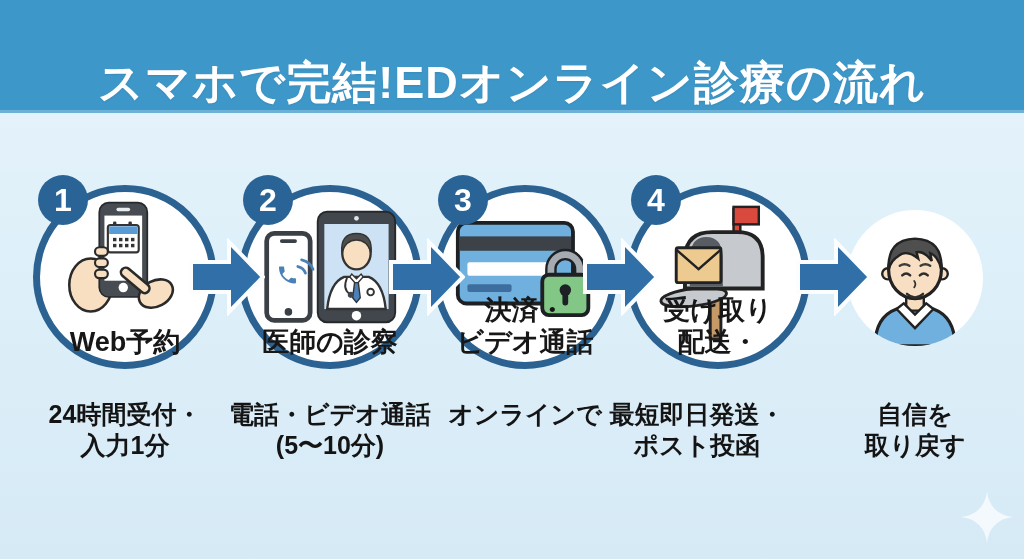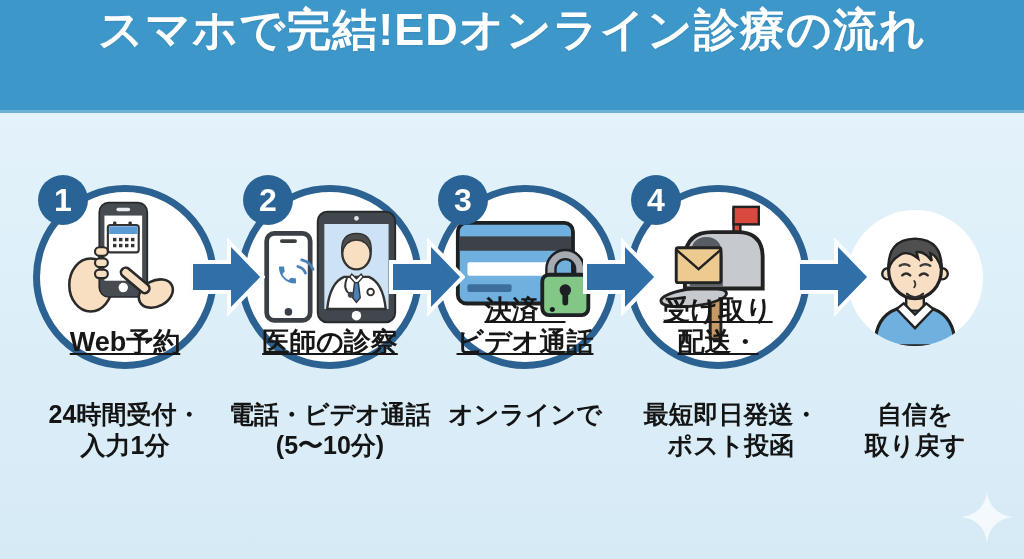--- a/index.html
+++ b/index.html
@@ -5,21 +5,21 @@
   html,body{margin:0;padding:0;}
   body{font-family:"Liberation Sans","DejaVu Sans",sans-serif;}
   #canvas{
     position:relative;width:1024px;height:559px;overflow:hidden;
     background:linear-gradient(180deg,#e9f4fc 0%,#def0f9 45%,#d6eaf6 100%);
   }
   
   .header{
     position:absolute;left:0;top:0;width:1024px;height:113px;
     background:var(--header-bg,#3e97c9);
-    display:flex;align-items:flex-start;justify-content:center;
+    display:flex;align-items:flex-end;justify-content:center;
     box-shadow:inset 0 -3px 0 rgba(255,255,255,.25);
   }
   .header h1{
     margin:0;color:var(--title-text,#ffffff);font-size:45px;font-weight:bold;
     letter-spacing:1px;text-shadow:0 1px 2px rgba(0,0,0,.08);white-space:nowrap;
   }
   
   .node{position:absolute;width:184px;height:184px;}
   .circle{
     position:absolute;left:0;top:0;width:184px;height:184px;border-radius:50%;
@@ -29,21 +29,21 @@
   .badge{
     position:absolute;left:5px;top:-10px;width:50px;height:50px;border-radius:50%;
     background:var(--badge-bg,#2a6496);color:#fff;font-size:32px;font-weight:bold;
     display:flex;align-items:center;justify-content:center;z-index:5;
   }
   .icon-wrap{position:absolute;left:50%;transform:translateX(-50%);z-index:1;}
   .step-label{
     position:absolute;left:0;bottom:10px;width:100%;text-align:center;z-index:3;
     font-size:27px;font-weight:bold;color:#171717;line-height:1.18;letter-spacing:0px;
   }
-  .step-label span{display:block;text-decoration:underline;}
+  .step-label span{display:block;}
   
   .result-circle{
     position:absolute;left:847px;top:210px;width:136px;height:136px;border-radius:50%;
     background:#ffffff;overflow:hidden;
   }
   
   .arrow{position:absolute;width:76px;height:78px;top:238px;z-index:4;}
   
   .caption{
     position:absolute;top:399px;width:230px;text-align:center;
@@ -221,21 +221,21 @@
     <span>24時間受付・</span>
     <span>入力1分</span>
   </div>
   <div class="caption" style="left:215px">
     <span>電話・ビデオ通話</span>
     <span>(5〜10分)</span>
   </div>
   <div class="caption" style="left:410px">
     <span>オンラインで</span>
   </div>
-  <div class="caption" style="left:616px">
+  <div class="caption" style="left:582px">
     <span>最短即日発送・</span>
     <span>ポスト投函</span>
   </div>
   <div class="caption" style="left:800px">
     <span>自信を</span>
     <span>取り戻す</span>
   </div>
 
   <svg class="sparkle" viewBox="0 0 52 52">
     <path d="M26 0 C27.5 15 37 24.5 52 26 C37 27.5 27.5 37 26 52 C24.5 37 15 27.5 0 26 C15 24.5 24.5 15 26 0 Z" fill="#ffffff"></path>

